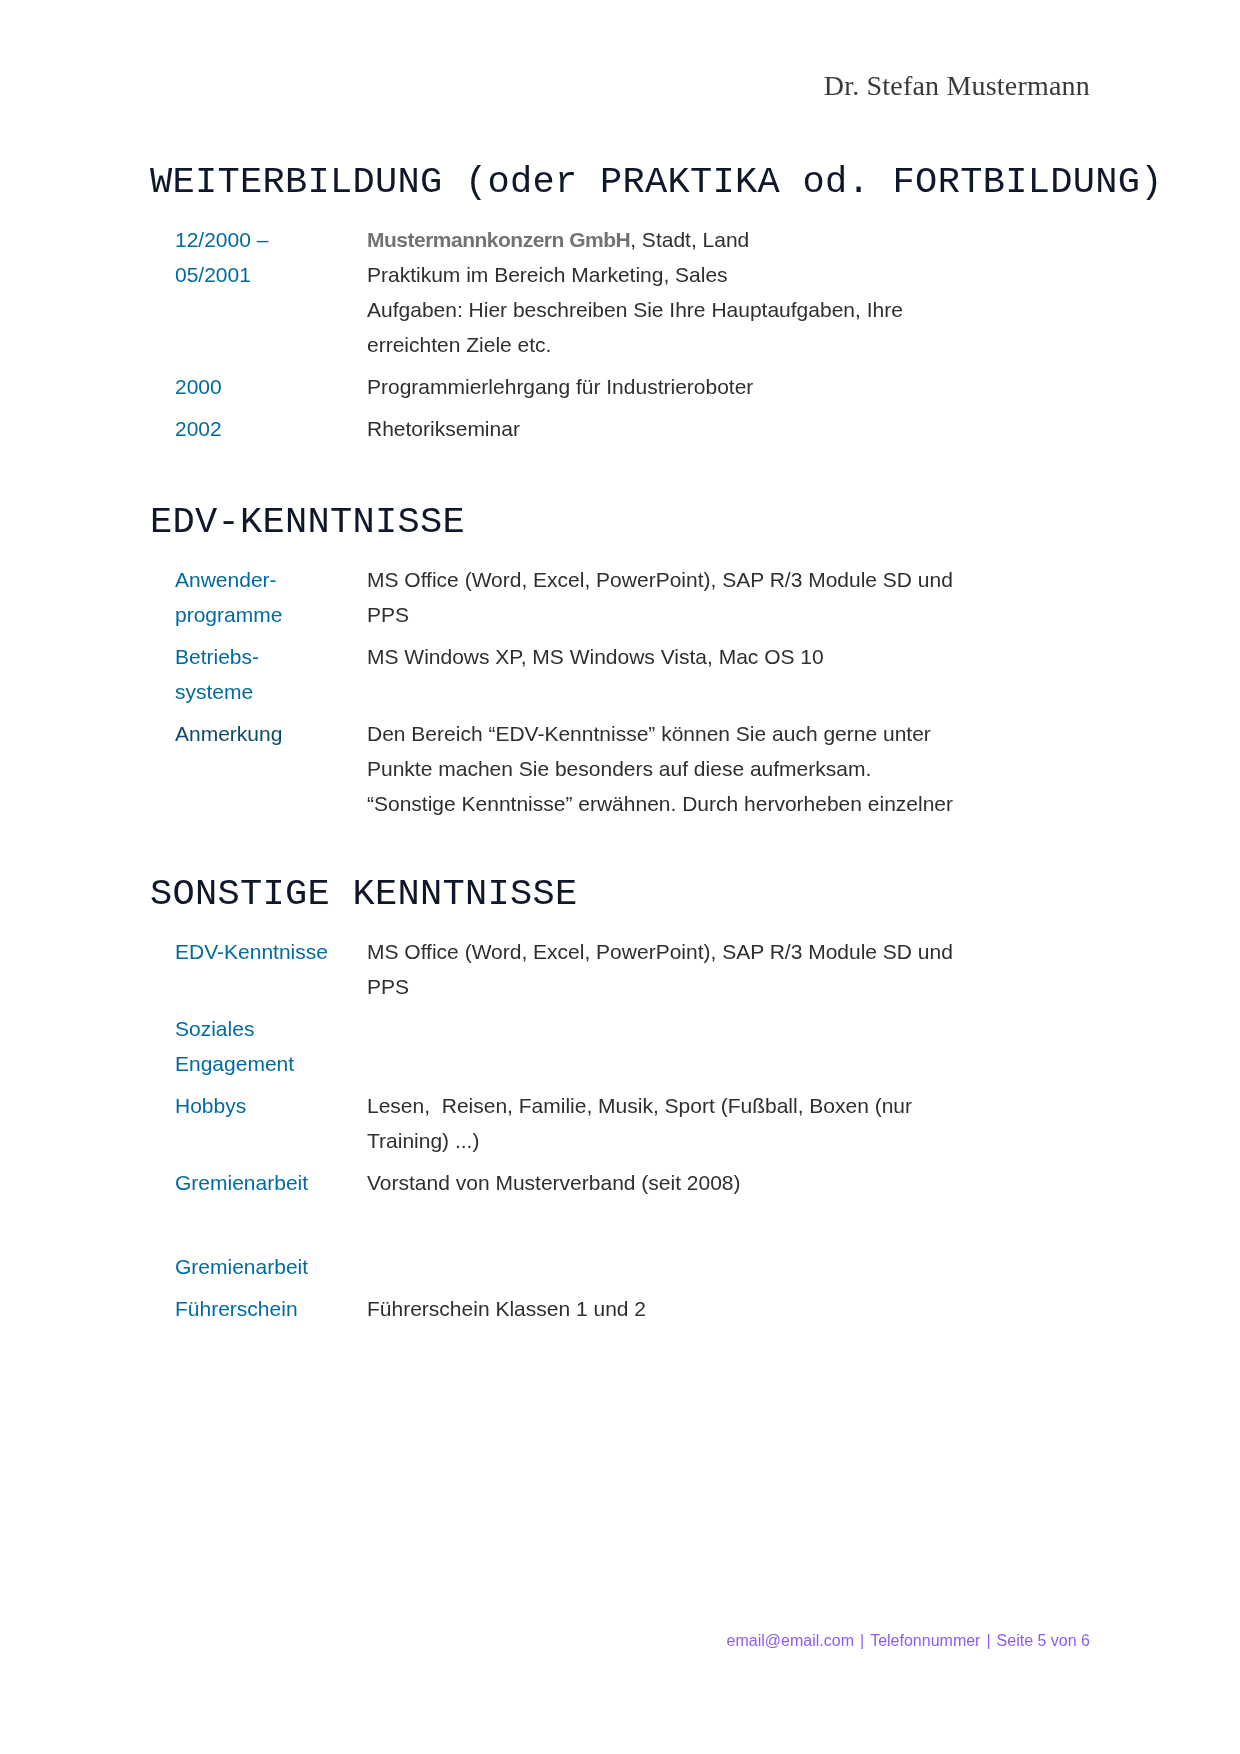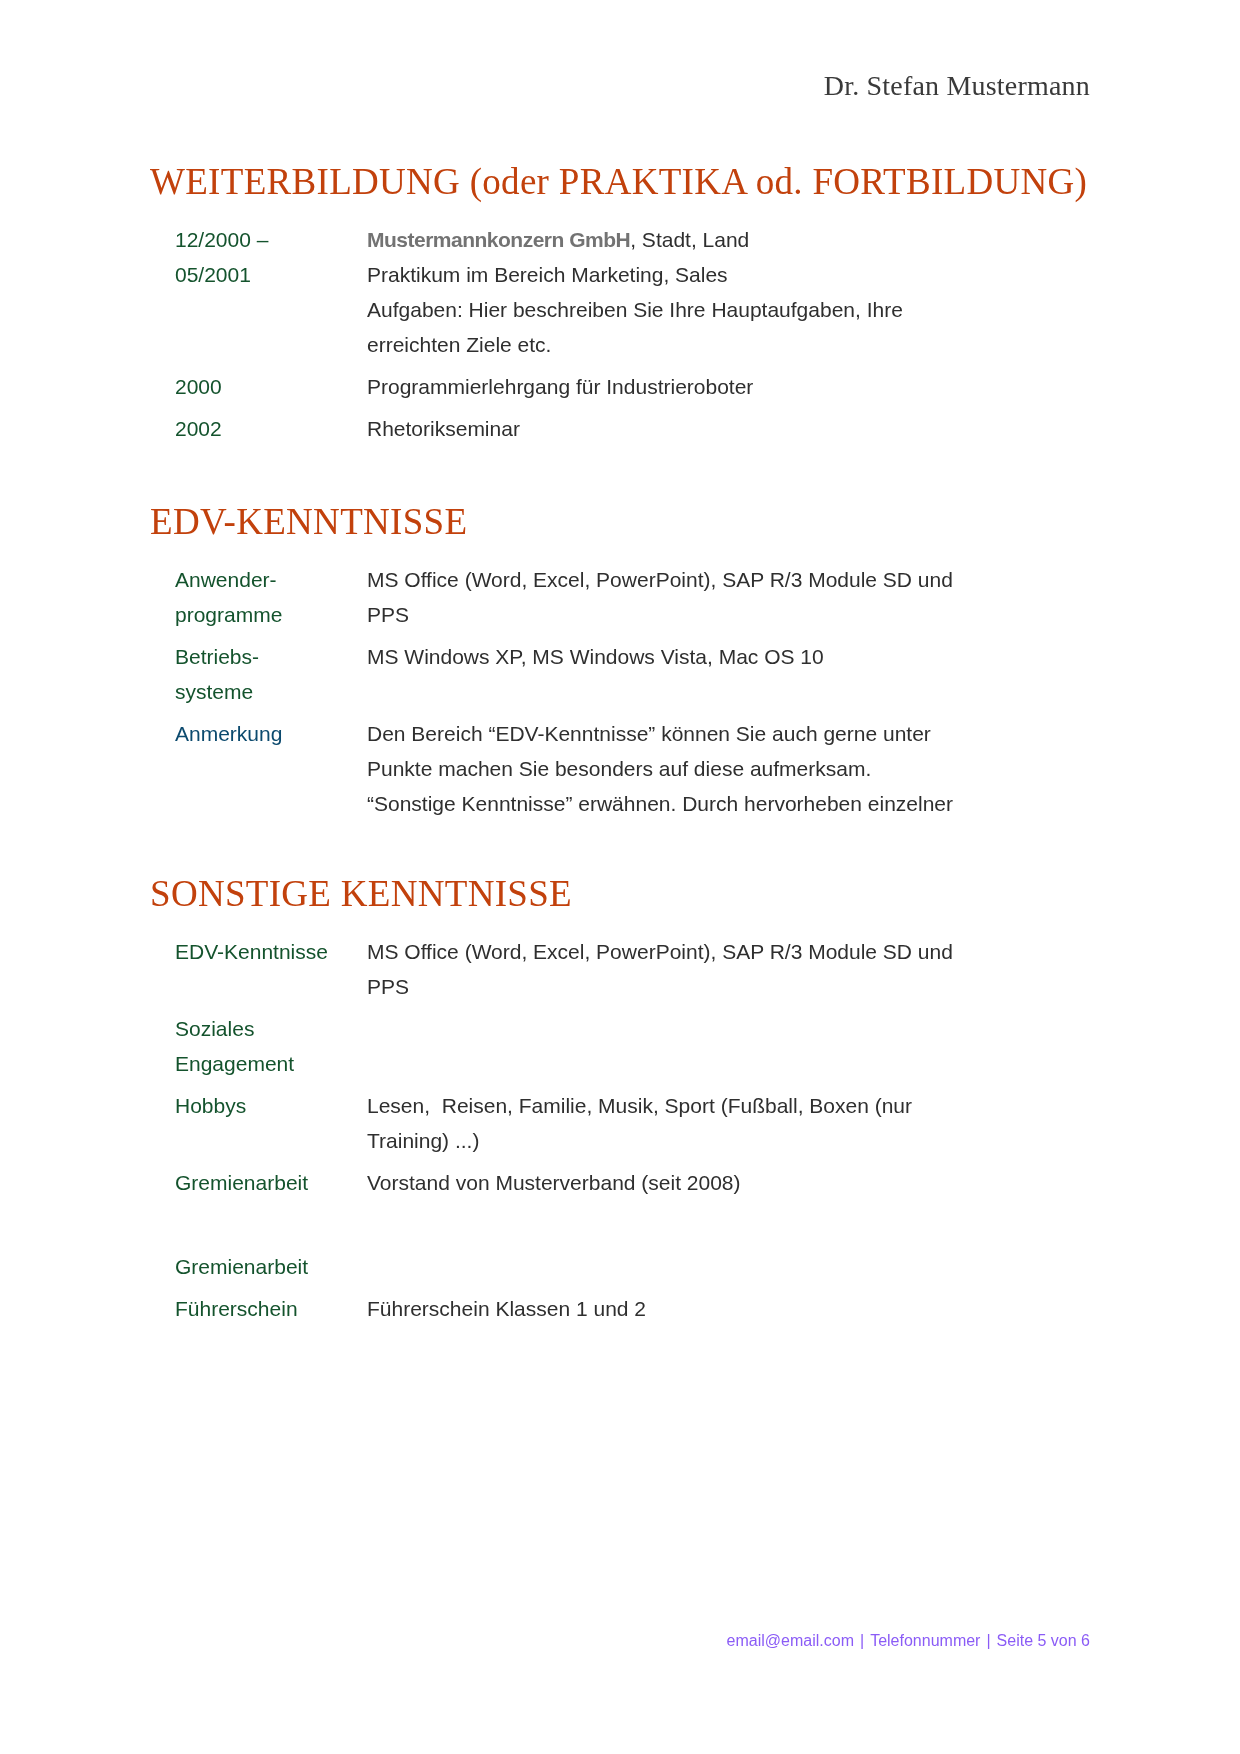--- a/index.html
+++ b/index.html
@@ -4,28 +4,28 @@
   <style>
     html, body { margin: 0; padding: 0; background: #ffffff; }
     body { width: 1240px; height: 1754px; position: relative; overflow: hidden; font-family: "DejaVu Sans", sans-serif; }
     .page { position: absolute; left: 0; top: 0; width: 1240px; height: 1258px; }
     .header-name {
       position: absolute; right: 150px; top: 70px;
       font-family: "Liberation Serif", serif; font-size: 28px; color: #3a3a3a; letter-spacing: 0.2px;
     }
     .section { position: absolute; left: 150px; width: 960px; }
     .section-title {
-      font-family: Liberation Serif, serif; font-size: 37px; color: #c2410c; font-weight: normal;
+      font-family: Liberation Mono, monospace; font-size: 37px; color: #0f172a; font-weight: normal;
       margin: 0; line-height: 44px; letter-spacing: 0.3px; white-space: nowrap;
     }
     .rows { margin-top: 18px; }
     .row { display: flex; align-items: flex-start; margin-bottom: 7px; }
     .label {
       width: 192px; margin-left: 25px; flex: none;
-      font-family: "Liberation Sans", sans-serif; font-size: 21px; line-height: 35px; color: #14532d; font-weight: 300;
+      font-family: "Liberation Sans", sans-serif; font-size: 21px; line-height: 35px; color: #0369a1; font-weight: 300;
     }
     .label.red { color: #0c4a6e; }
     .content {
       width: 650px; flex: none;
       font-family: "Liberation Sans", sans-serif; font-size: 21px; line-height: 35px; color: #2f2f2f;
     }
     .line { display: block; white-space: nowrap; }
     .company { color: #737373; font-weight: 600; letter-spacing: -0.5px; }
     .footer {
       position: absolute; right: 150px; top: 1632px;

